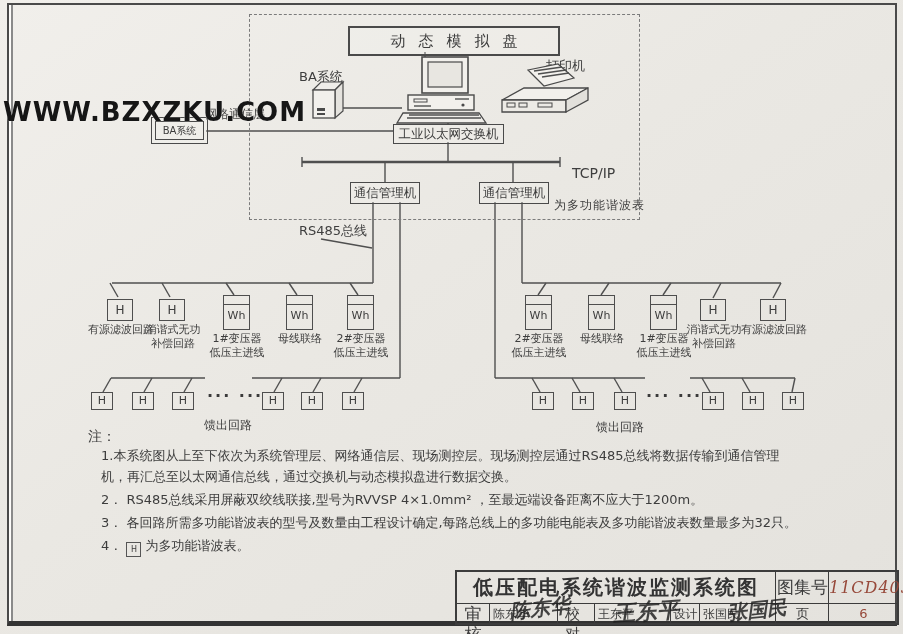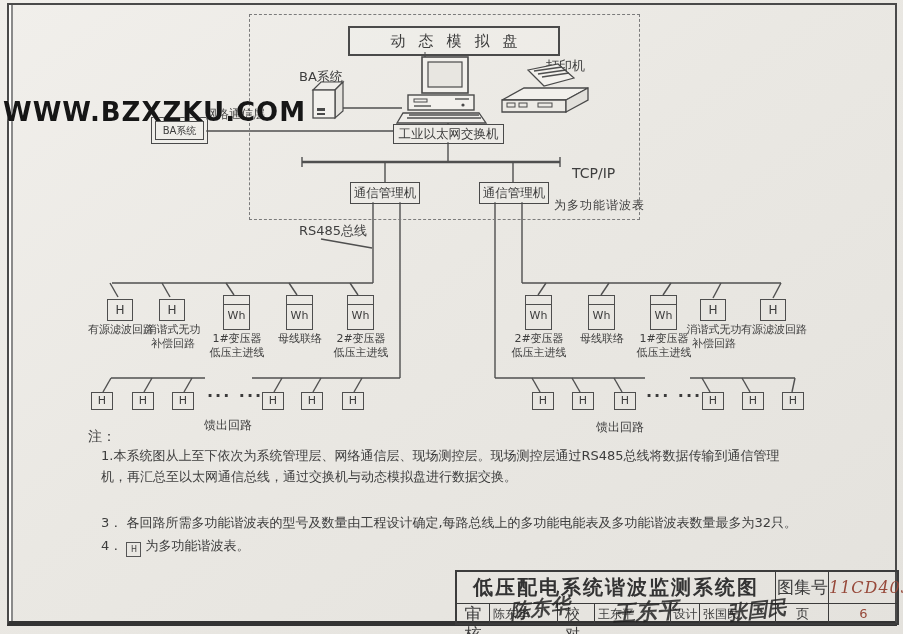--- a/index.html
+++ b/index.html
@@ -244,20 +244,21 @@
   <div class="abs meter-fh" style="left:614px;top:392px;">H</div>
   <div class="abs lbl" style="left:646px;top:386px;font-size:16px;font-weight:700;letter-spacing:2px;color:#3a3a3a;">··· ···</div>
   <div class="abs meter-fh" style="left:702px;top:392px;">H</div>
   <div class="abs meter-fh" style="left:742px;top:392px;">H</div>
   <div class="abs meter-fh" style="left:782px;top:392px;">H</div>
   <div class="abs lbl" style="left:596px;top:419px;font-size:12px;">馈出回路</div>
 
   <div class="abs note" style="left:88px;top:428px;font-size:14px;">注：</div>
   <div class="abs note" style="left:101px;top:447px;">1.本系统图从上至下依次为系统管理层、网络通信层、现场测控层。现场测控层通过RS485总线将数据传输到通信管理</div>
   <div class="abs note" style="left:101px;top:468px;">机，再汇总至以太网通信总线，通过交换机与动态模拟盘进行数据交换。</div>
+  <div class="abs note" style="left:101px;top:491px;">2． RS485总线采用屏蔽双绞线联接,型号为RVVSP  4×1.0mm² ，至最远端设备距离不应大于1200m。</div>
   <div class="abs note" style="left:101px;top:514px;">3． 各回路所需多功能谐波表的型号及数量由工程设计确定,每路总线上的多功能电能表及多功能谐波表数量最多为32只。</div>
   <div class="abs note" style="left:101px;top:537px;">
     <span>4．</span>
     <span class="sym-h">H</span>
     <span>为多功能谐波表。</span>
   </div>
 
   <div class="abs" style="left:455px;top:570px;width:440px;height:51px;border:2px solid #3c3c3c;">
 
     <div class="abs c" style="left:0;top:0;width:318px;height:31px;font-size:20px;font-weight:700;

